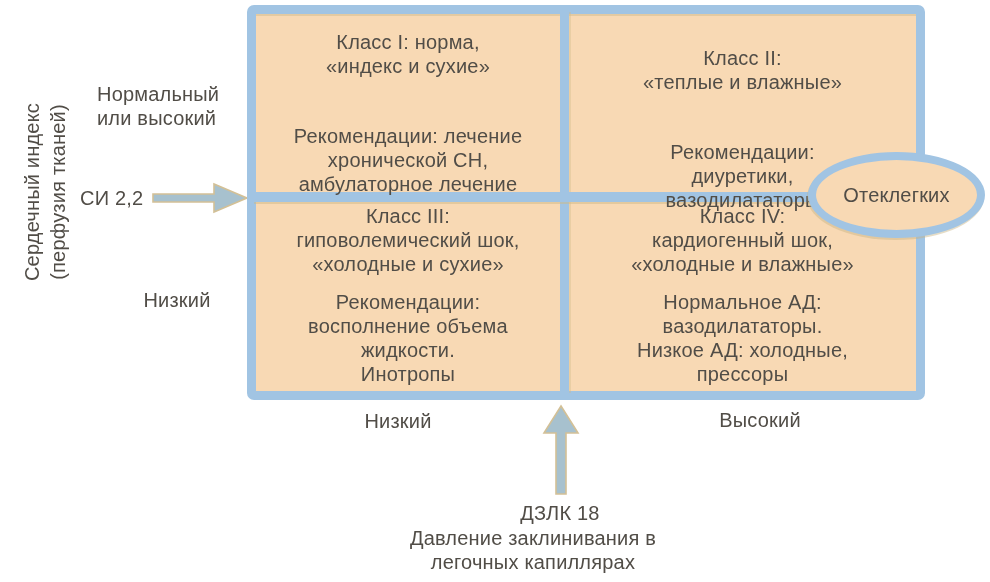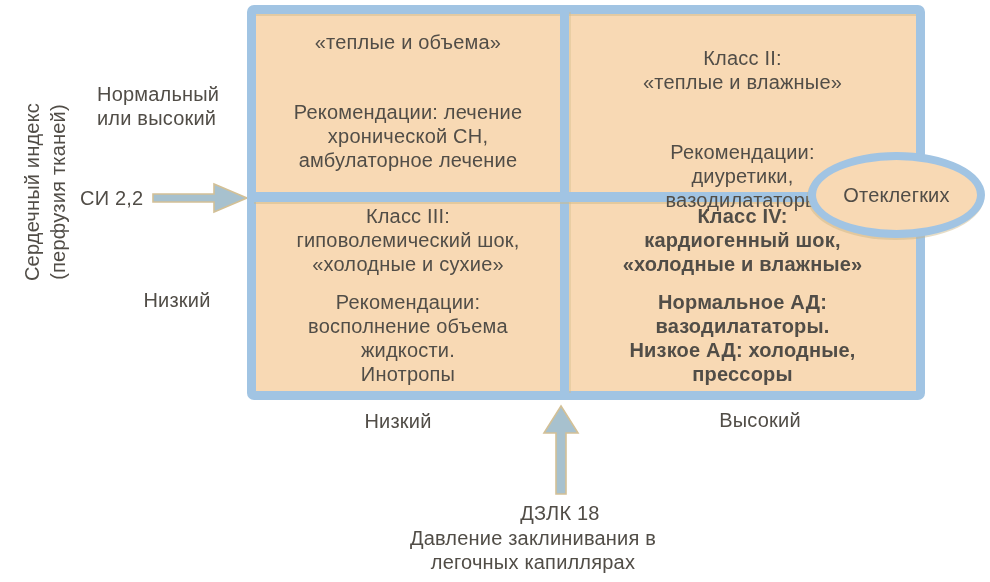--- a/index.html
+++ b/index.html
@@ -43,21 +43,21 @@
     border-radius:7px;
     box-shadow:inset 0 2px 0 rgba(190,175,130,.35);
   }
   .divider-v{position:absolute;left:304px;top:-2px;width:9px;height:381px;background:var(--border-blue,#a1c4e3);box-shadow:2px 0 0 rgba(205,185,135,.35);}
   .divider-h{position:absolute;left:-2px;top:178px;width:664px;height:10px;background:var(--border-blue,#a1c4e3);box-shadow:0 2px 0 rgba(205,185,135,.5);}
   .cell{position:absolute;text-align:center;}
   .cell .q-line{display:block;}
   .q1{left:0;top:0;width:304px;height:178px;padding-top:16px;}
   .q2{left:313px;top:0;width:347px;height:178px;padding-top:32px;}
   .q3{left:0;top:188px;width:304px;height:189px;padding-top:2px;}
-  .q4{left:313px;top:188px;width:347px;height:189px;padding-top:2px;font-weight:bold;}
+  .q4{left:313px;top:188px;width:347px;height:189px;padding-top:2px;}
   .q1 .q-body,.q2 .q-body{margin-top:46px;}
   .q3 .q-body,.q4 .q-body{margin-top:14px;}
 
   
   .edema{
     position:absolute;left:808px;top:152px;width:177px;height:86px;
     background:var(--fill-peach,#f8d9b4);
     border:8px solid var(--border-blue,#a1c4e3);
     border-radius:50%;
     display:flex;align-items:center;justify-content:center;
@@ -89,21 +89,22 @@
     <polygon points="1,15 62,15 62,5 95,19 62,33 62,23 1,23"></polygon>
   </svg>
   <div class="y-low">Низкий</div>
 
   <div class="box">
     <div class="divider-v"></div>
     <div class="divider-h"></div>
 
     <div class="cell q1">
       <div class="q-title">
-        <span class="q-line">«теплые и объема»</span>
+        <span class="q-line">Класс I: норма,</span>
+        <span class="q-line">«индекс и сухие»</span>
       </div>
       <div class="q-body">
         <span class="q-line">Рекомендации: лечение</span>
         <span class="q-line">хронической СН,</span>
         <span class="q-line">амбулаторное лечение</span>
       </div>
     </div>
 
     <div class="cell q2">
       <div class="q-title">

